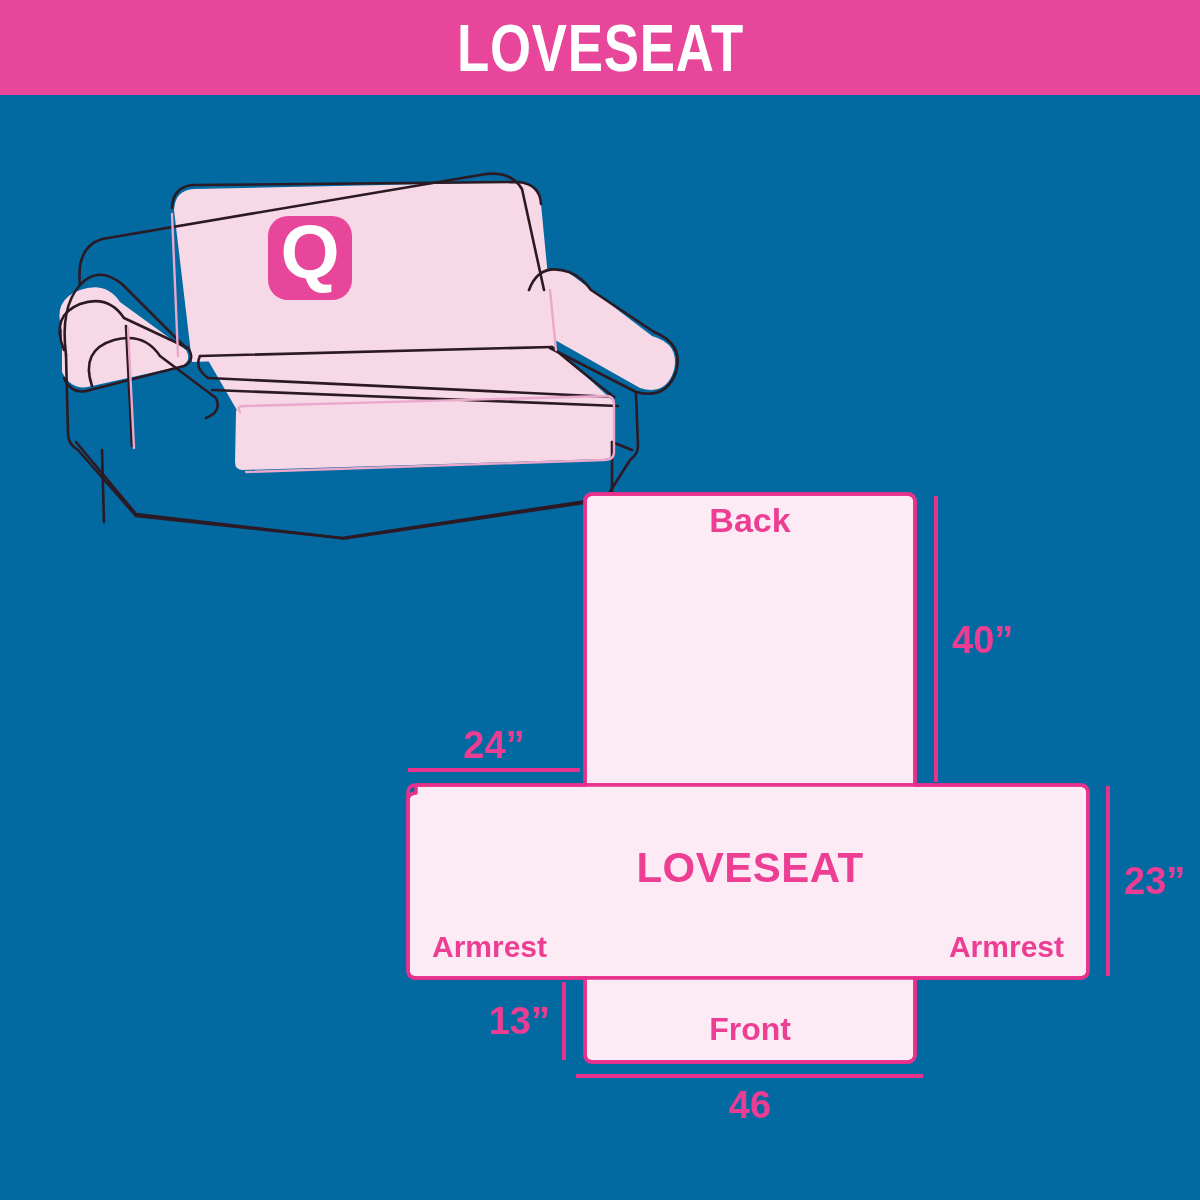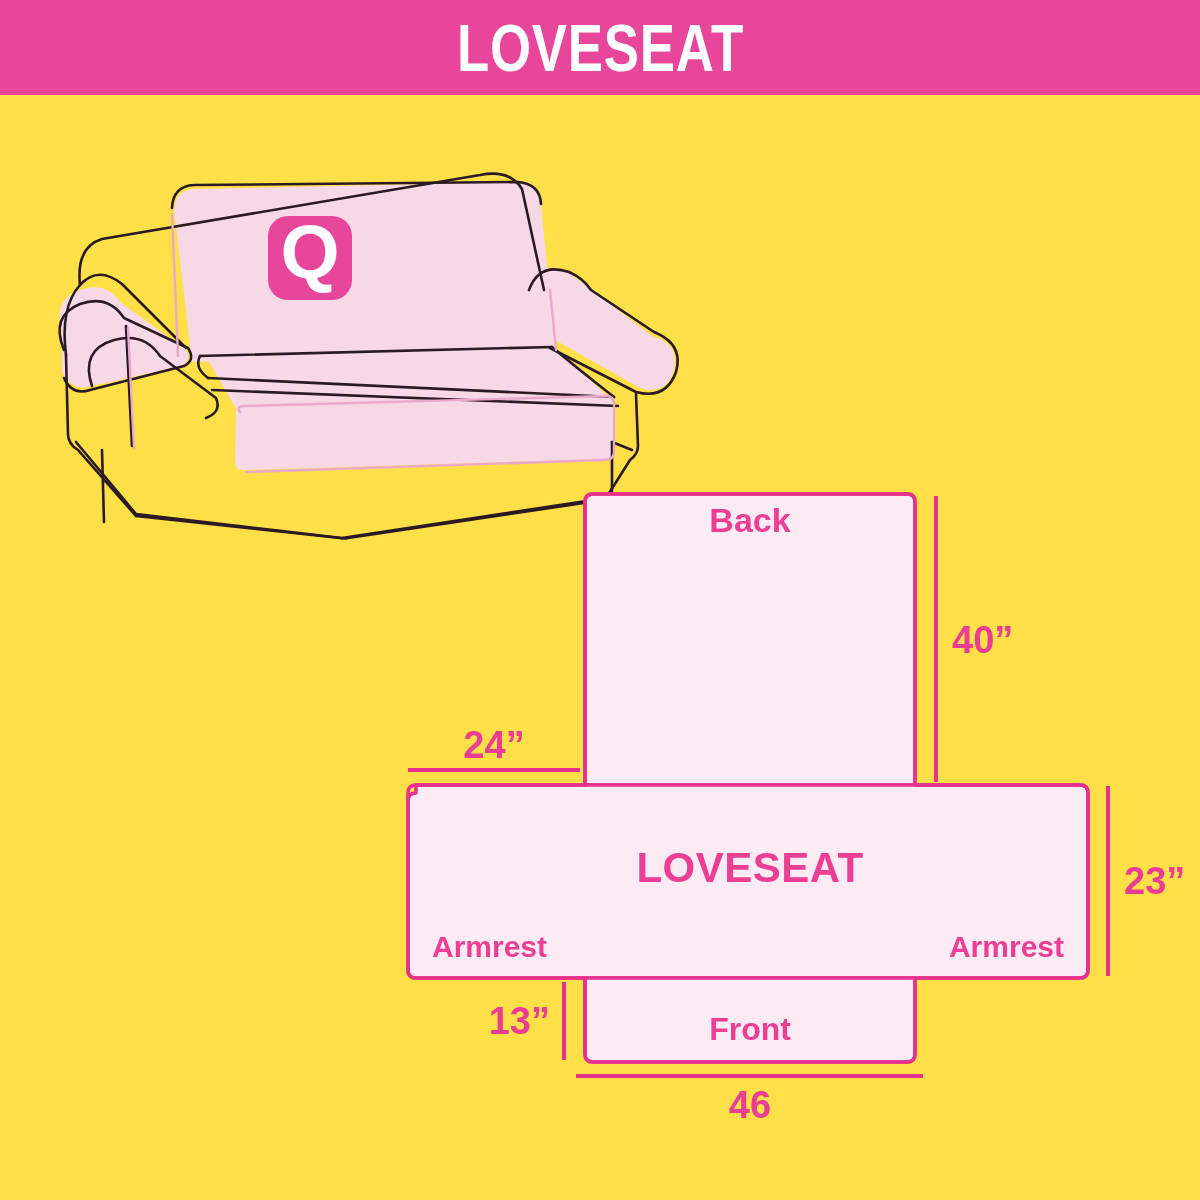--- a/index.html
+++ b/index.html
@@ -8,21 +8,21 @@
     padding: 0;
     background: #ffffff;
   }
   body {
     font-family: "Liberation Sans", sans-serif;
   }
   #page {
     position: relative;
     width: 1200px;
     height: 1200px;
-    background: #fde047;
+    background: #0369a1;
     overflow: hidden;
   }
 
   
   #header-banner {
     position: absolute;
     left: 0;
     top: 0;
     width: 1200px;
     height: 95px;

